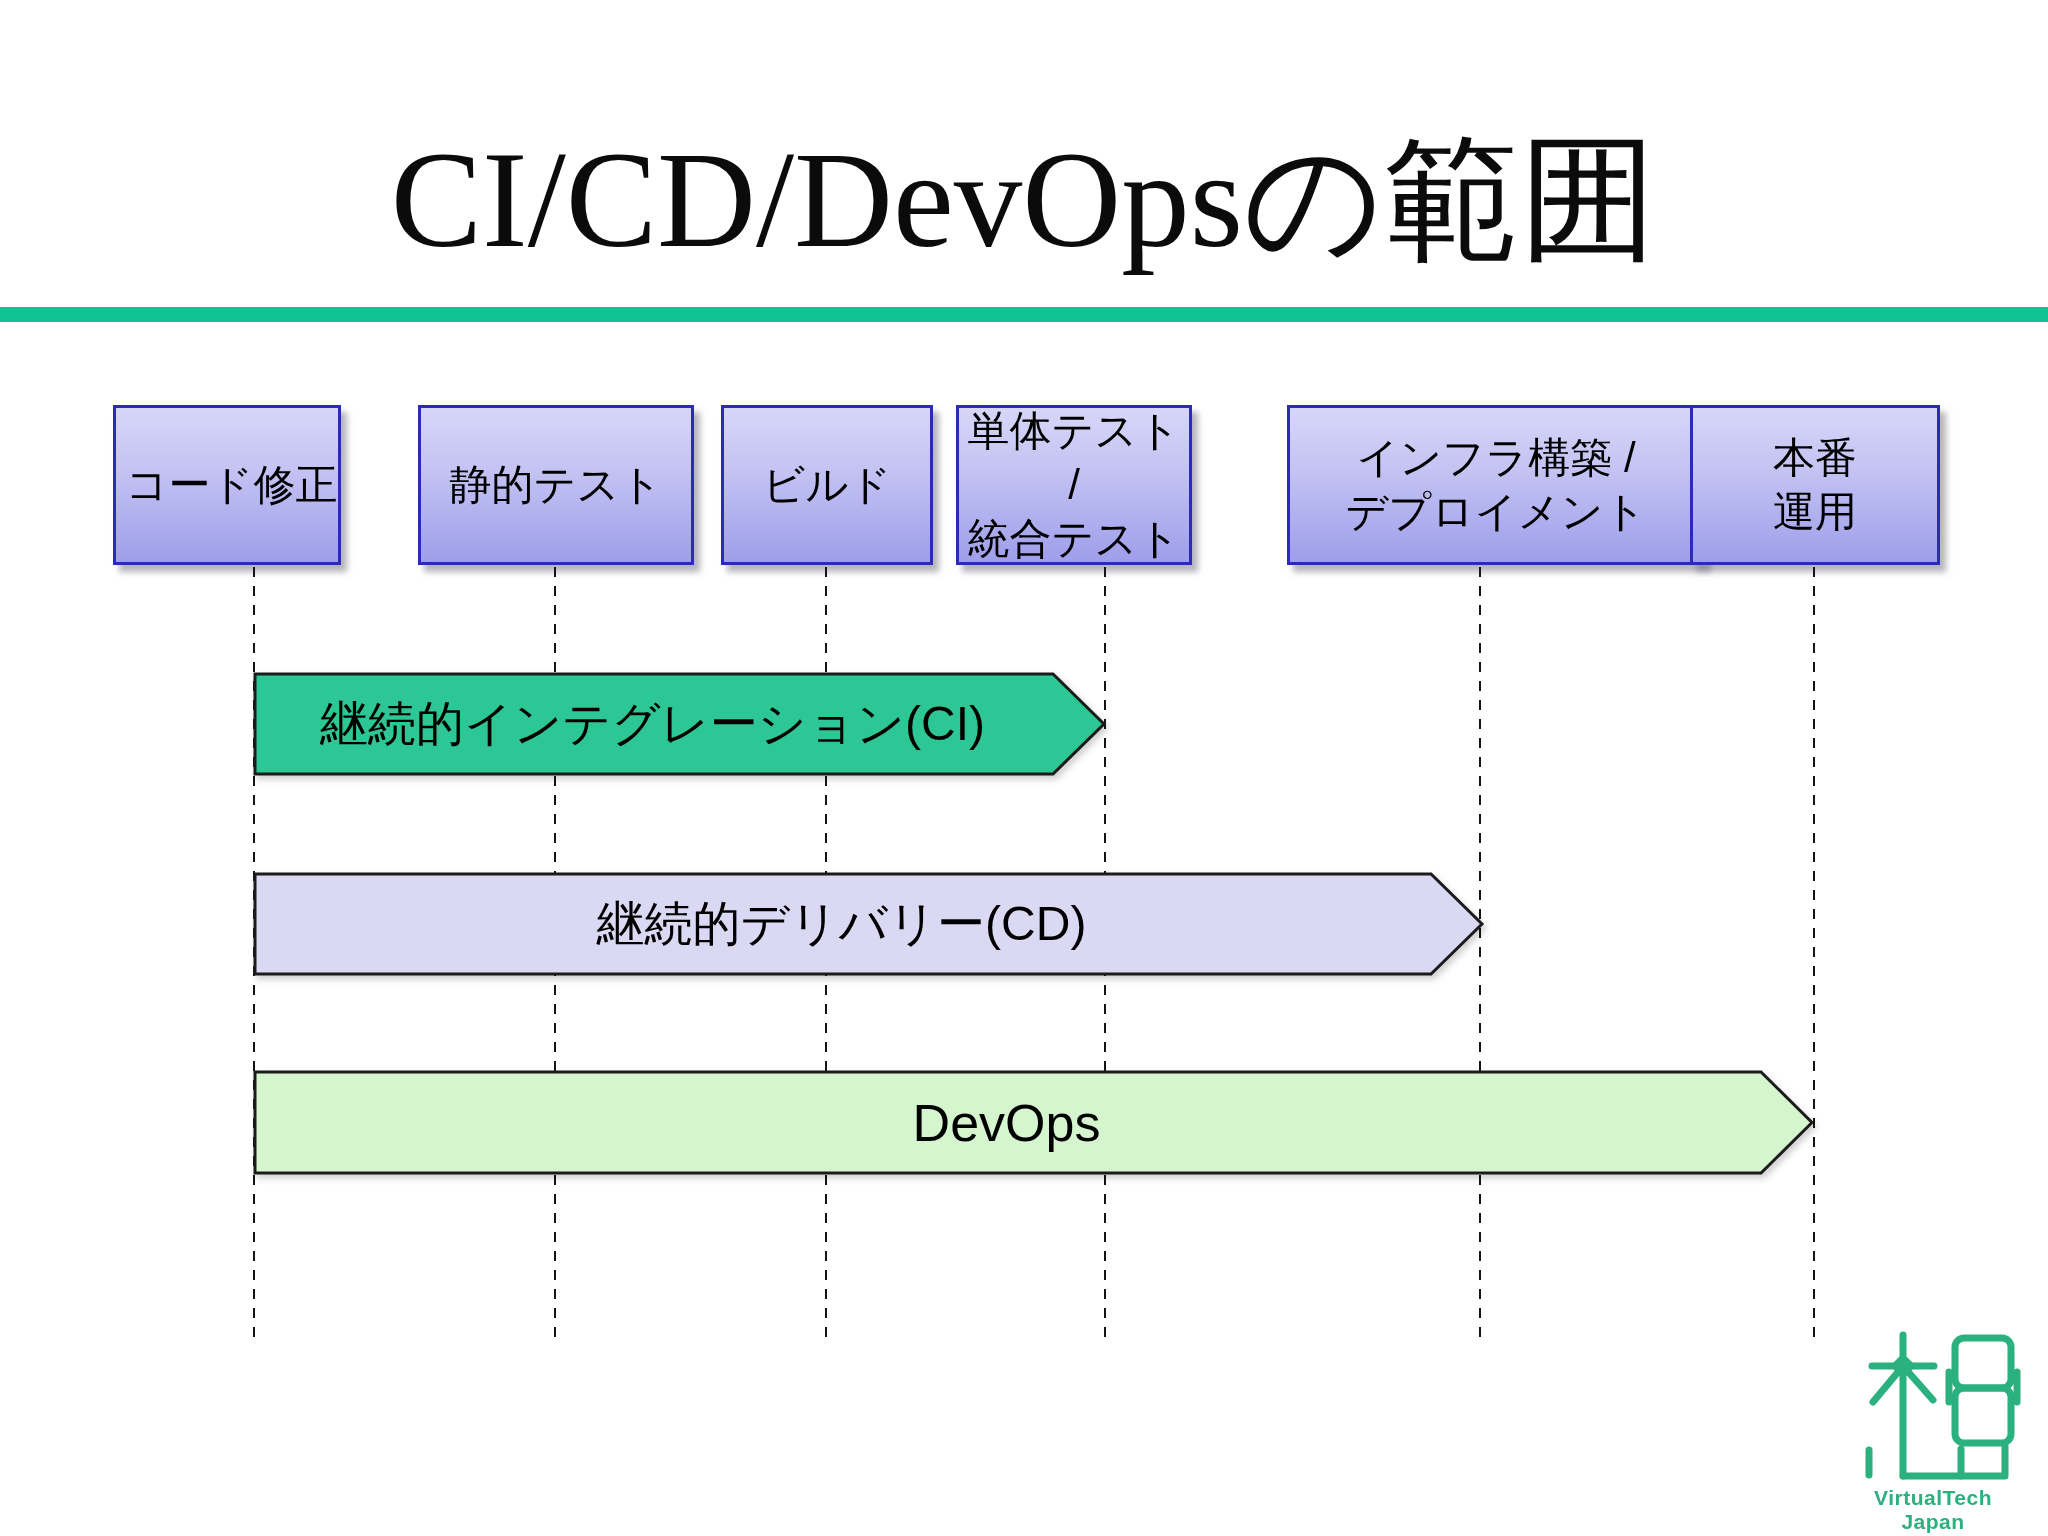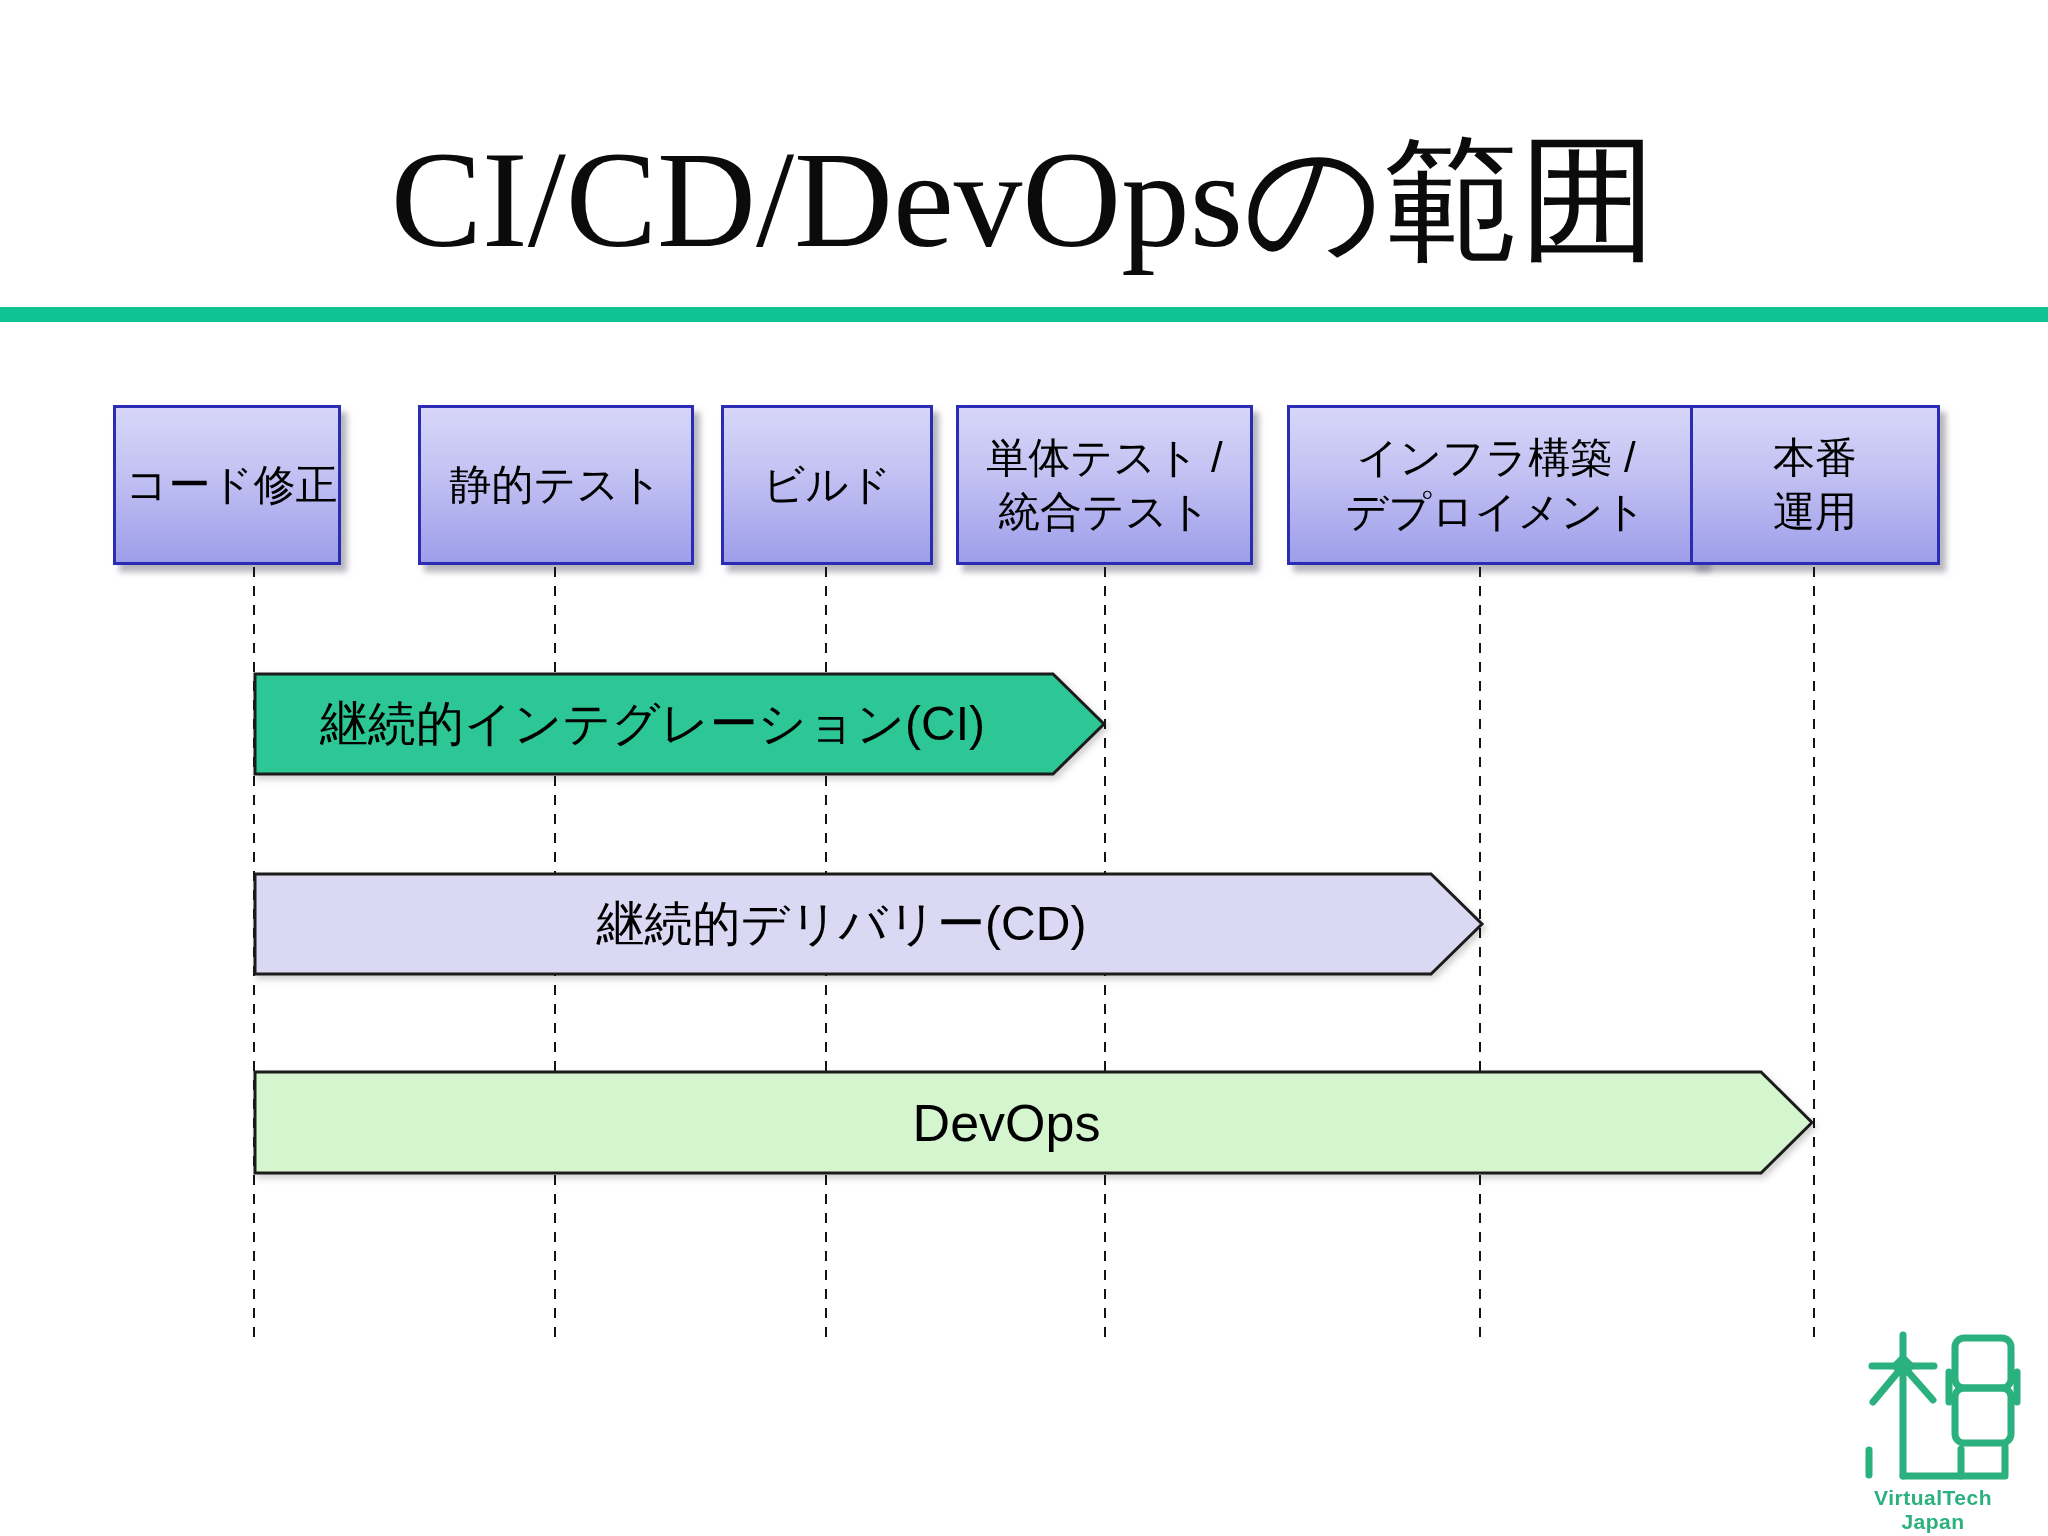--- a/index.html
+++ b/index.html
@@ -68,21 +68,21 @@
 
   </div>
   <div class="stage" style="left:418px;width:276px;">
     <span class="stage-line">静的テスト</span>
 
   </div>
   <div class="stage" style="left:721px;width:212px;">
     <span class="stage-line">ビルド</span>
 
   </div>
-  <div class="stage" style="left:956px;width:297px;">
+  <div class="stage" style="left:956px;width:236px;">
     <span class="stage-line">単体テスト /</span>
     <span class="stage-line">統合テスト</span>
   </div>
   <div class="stage" style="left:1287px;width:418px;">
     <span class="stage-line">インフラ構築 /</span>
     <span class="stage-line">デプロイメント</span>
   </div>
   <div class="stage" style="left:1690px;width:250px;">
     <span class="stage-line">本番</span>
     <span class="stage-line">運用</span>

